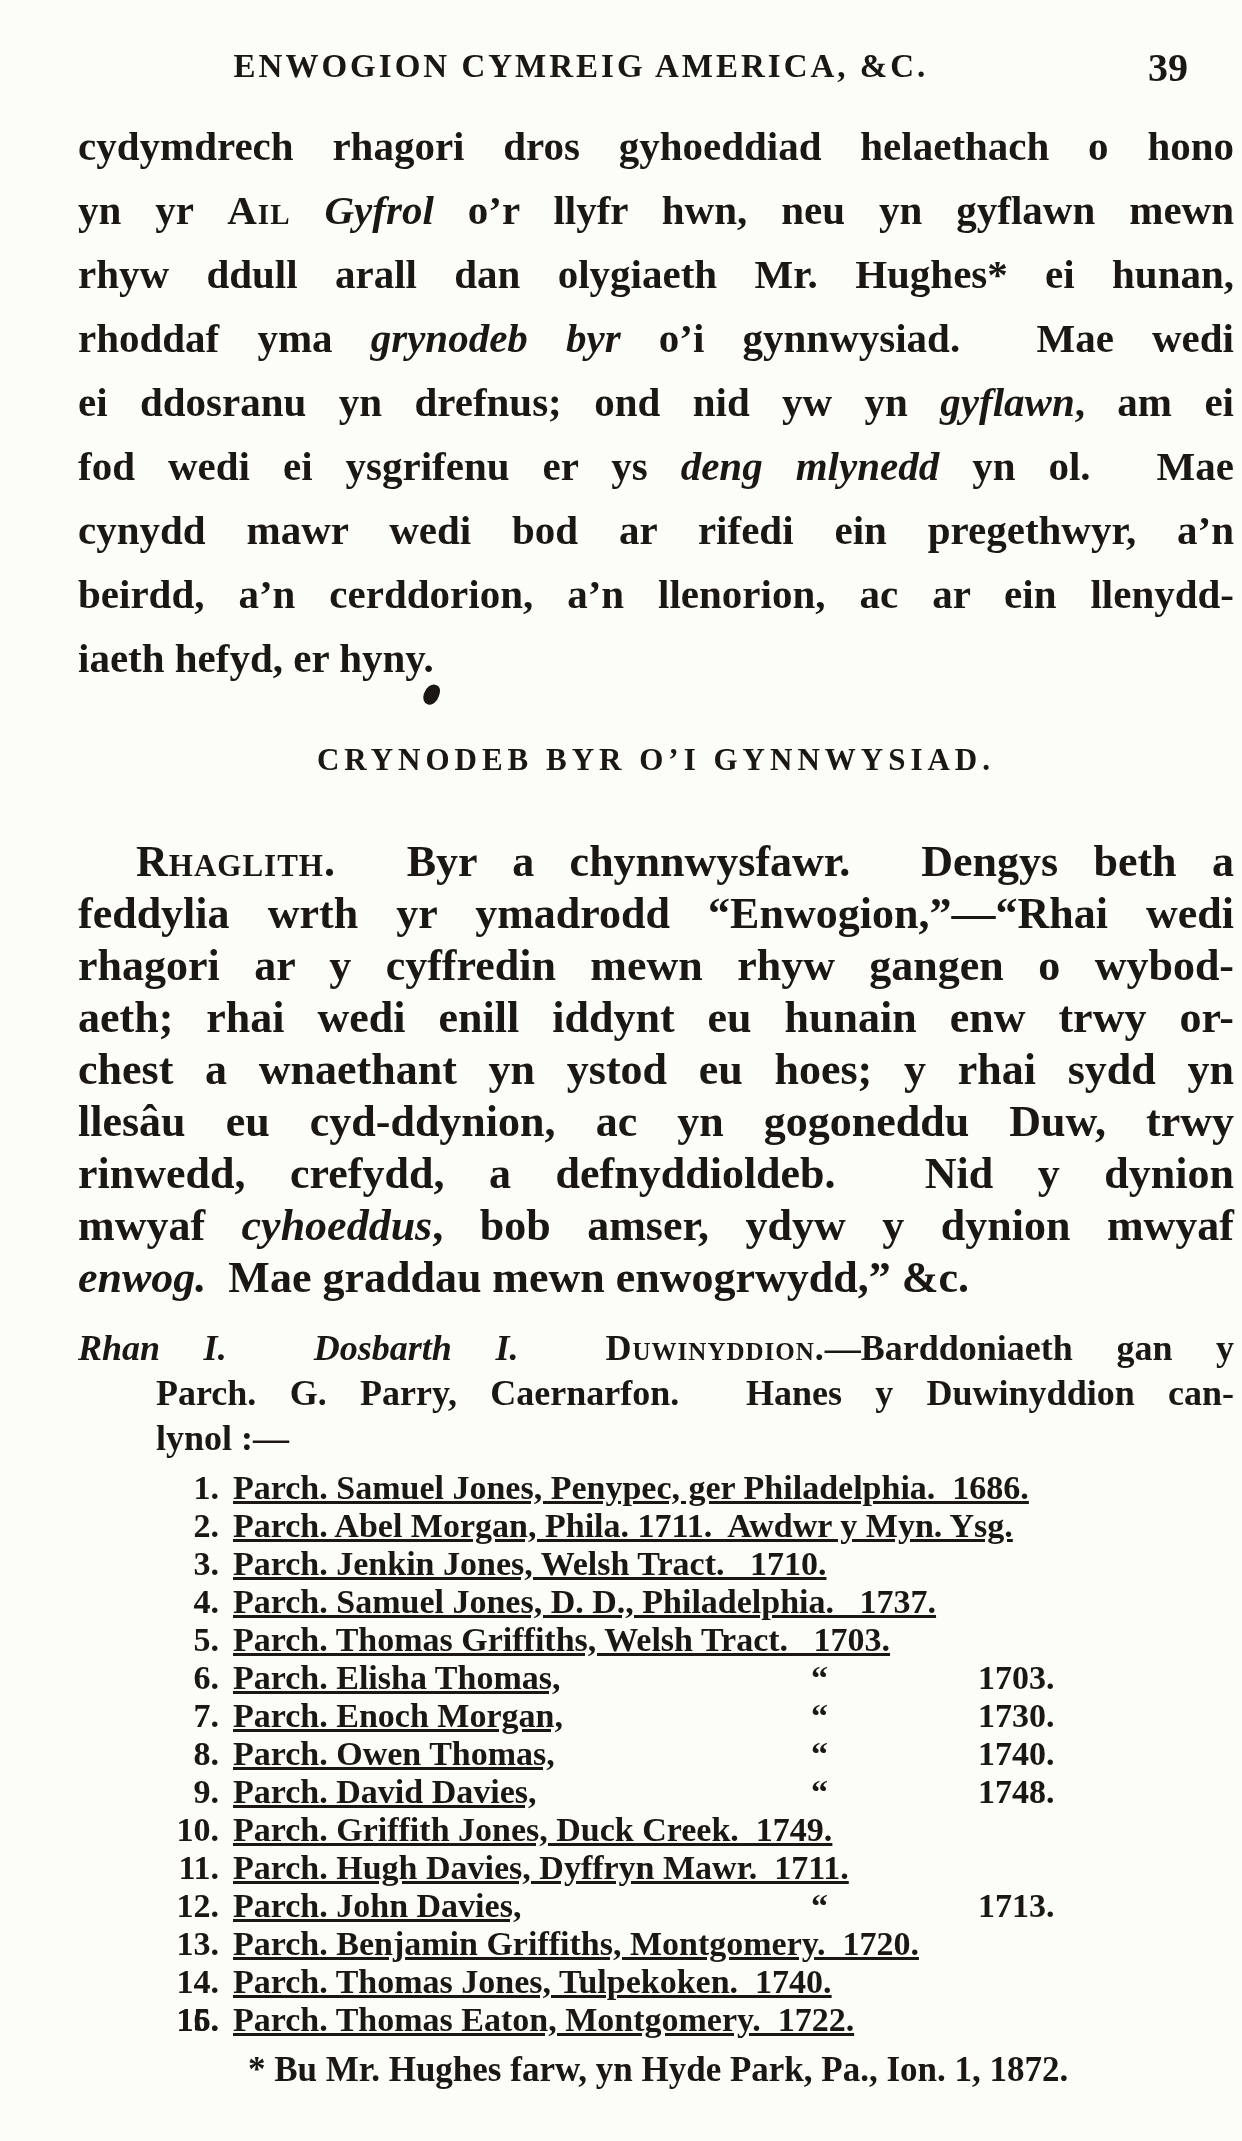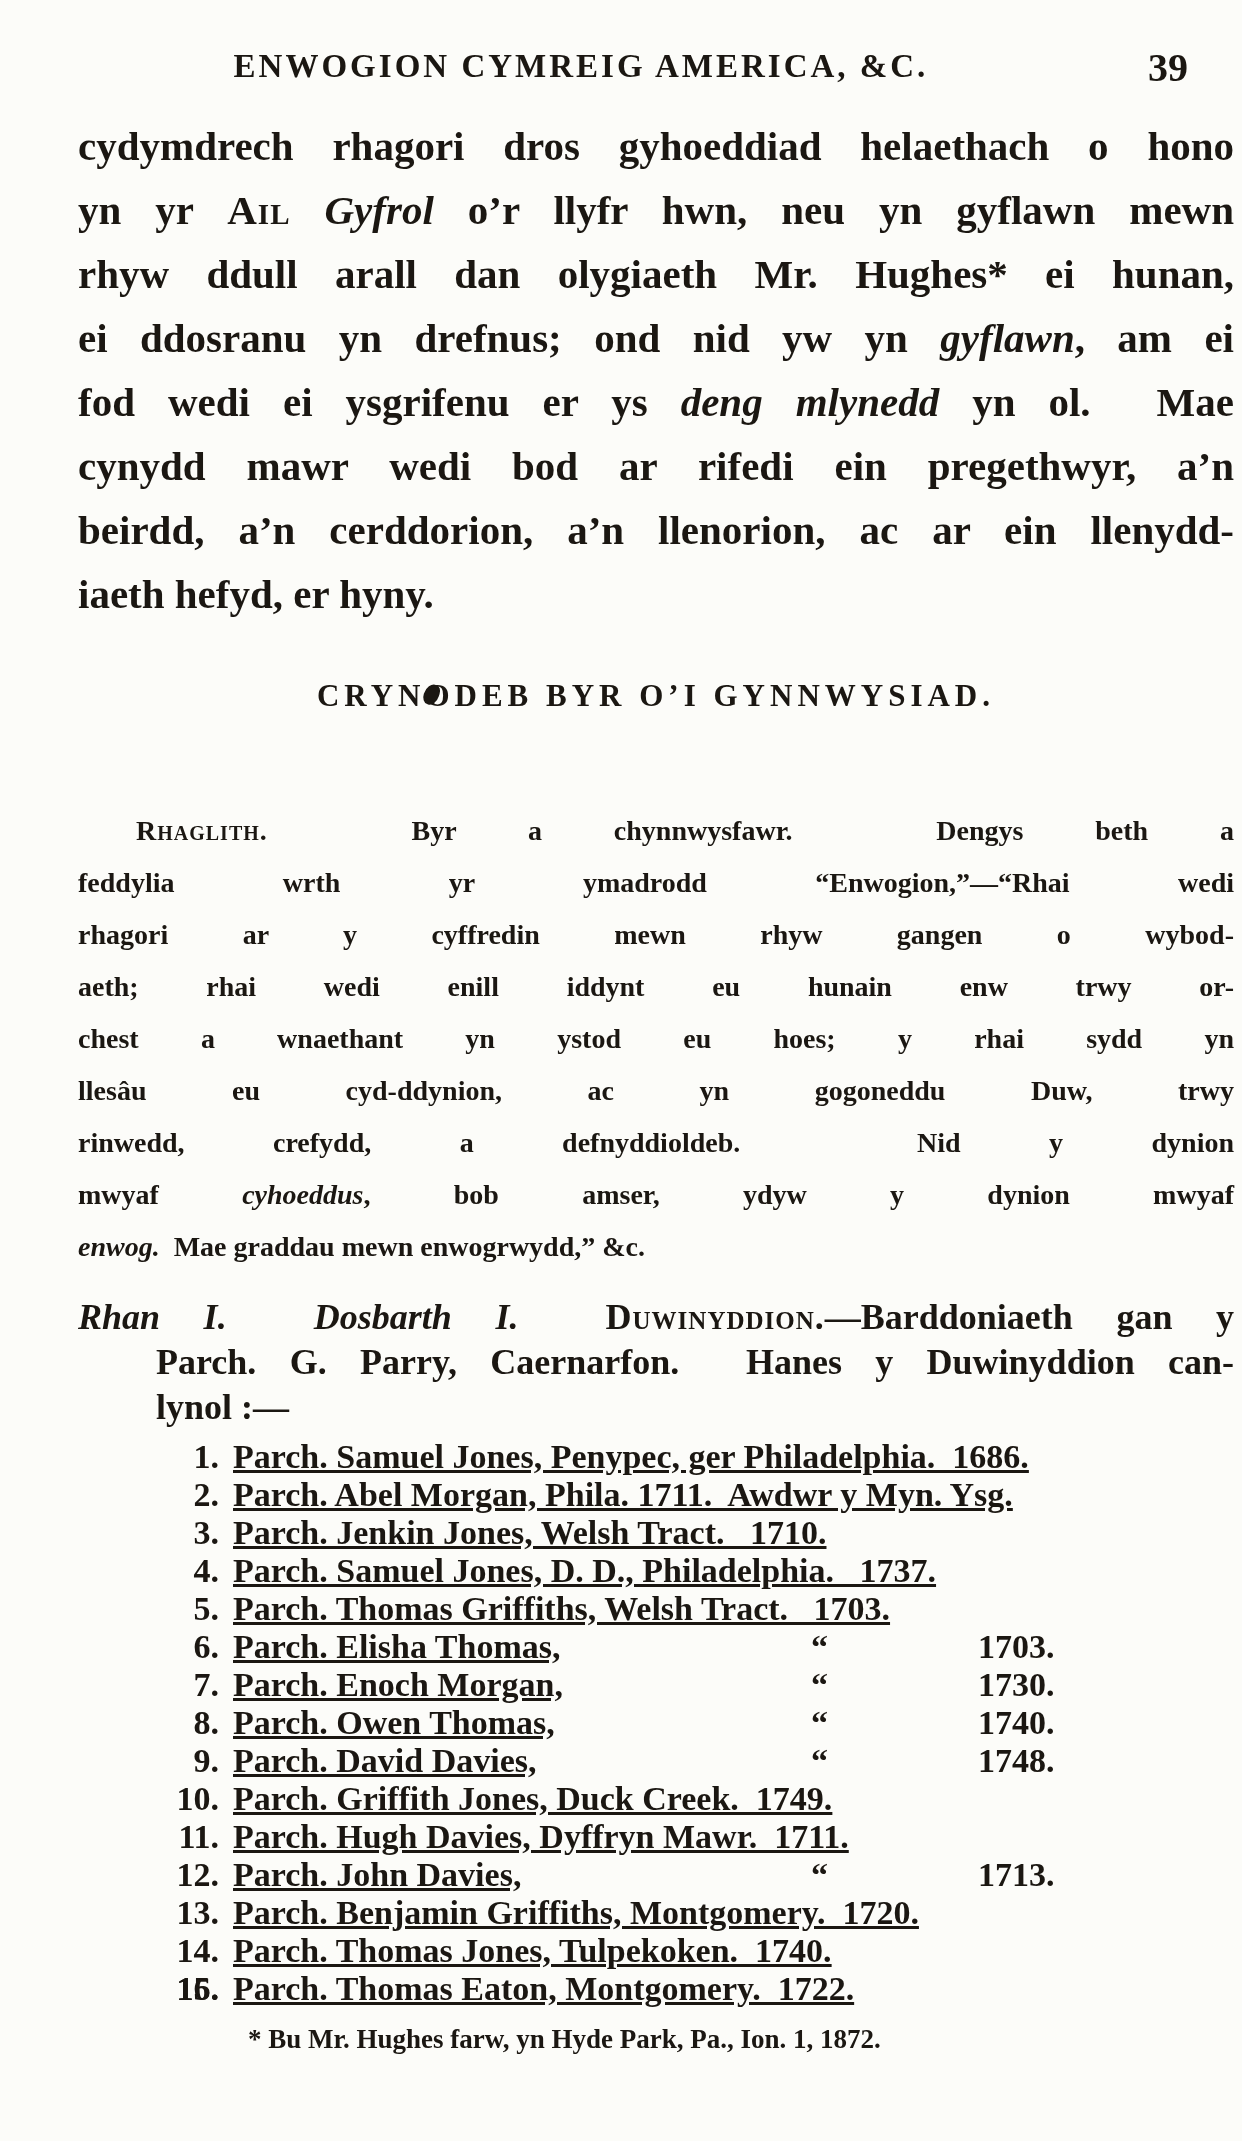--- a/index.html
+++ b/index.html
@@ -19,21 +19,21 @@
   .page-number{position:absolute;right:46px;top:44px;font-size:40px;}
   
   .para{margin-left:0;}
   .para .line{
     text-align:justify;text-align-last:justify;white-space:pre-wrap;
   }
   .para .line span{white-space:pre-wrap;}
   .p1{margin-top:20px;font-size:41px;}
   .p1 .line{line-height:64px;}
   .p1 .line:last-child{text-align-last:left;}
-  .p2{margin-top:89px;font-size:28px;}
+  .p2{margin-top:56px;font-size:44px;}
   .p2 .line{line-height:52px;}
   .p2 .line:first-child{text-indent:58px;}
   .p2 .line:last-child{text-align-last:left;}
   .p3{margin-top:22px;font-size:36px;}
   .p3 .line{line-height:45px;}
   .p3 .line + .line{padding-left:78px;}
   .p3 .line:last-child{text-align-last:left;}
   .it{font-style:italic;font-family:Liberation Serif, serif;}
   .sc{font-variant:small-caps;letter-spacing:1px;}
   
@@ -49,39 +49,40 @@
   }
   
   .list{padding-top:8px;font-size:34px;}
   .row{position:relative;line-height:38px;padding-left:155px;white-space:pre-wrap;}
   .num{position:absolute;left:0;top:0;width:141px;text-align:right;}
   .txt{white-space:pre-wrap;text-decoration:underline;}
   .ditto{position:absolute;left:733px;top:0;}
   .yr{position:absolute;left:900px;top:0;}
   
   .footnote{
-    margin:14px 0 0 170px;font-size:27px;line-height:34px;white-space:pre-wrap;
+    margin:14px 0 0 170px;font-size:35px;line-height:34px;white-space:pre-wrap;
   }
 </style>
 </head>
 <body>
 
 <div class="page" style="--paper: #fcfcf9; --ink: #1b1712;">
   <div class="ink-blot"></div>
   <div class="content">
 
     <div class="running-header">
       <div class="header-title">ENWOGION CYMREIG AMERICA, &amp;C.</div>
       <div class="page-number">39</div>
     </div>
 
     <div class="para p1">
         <div class="line"><span>cydymdrech rhagori dros gyhoeddiad helaethach o hono</span></div>
         <div class="line"><span>yn yr </span><span class="sc">Ail</span><span> </span><span class="it">Gyfrol</span><span> o’r llyfr hwn, neu yn gyflawn mewn</span></div>
         <div class="line"><span>rhyw ddull arall dan olygiaeth Mr. Hughes* ei hunan,</span></div>
+        <div class="line"><span>rhoddaf yma </span><span class="it">grynodeb byr</span><span> o’i gynnwysiad.  Mae wedi</span></div>
         <div class="line"><span>ei ddosranu yn drefnus; ond nid yw yn </span><span class="it">gyflawn</span><span>, am ei</span></div>
         <div class="line"><span>fod wedi ei ysgrifenu er ys </span><span class="it">deng mlynedd</span><span> yn ol.  Mae</span></div>
         <div class="line"><span>cynydd mawr wedi bod ar rifedi ein pregethwyr, a’n</span></div>
         <div class="line"><span>beirdd, a’n cerddorion, a’n llenorion, ac ar ein llenydd-</span></div>
         <div class="line"><span>iaeth hefyd, er hyny.</span></div>
       </div>
 
     <h2 class="section-heading">CRYNODEB BYR O’I GYNNWYSIAD.</h2>
 
     <div class="para p2">

